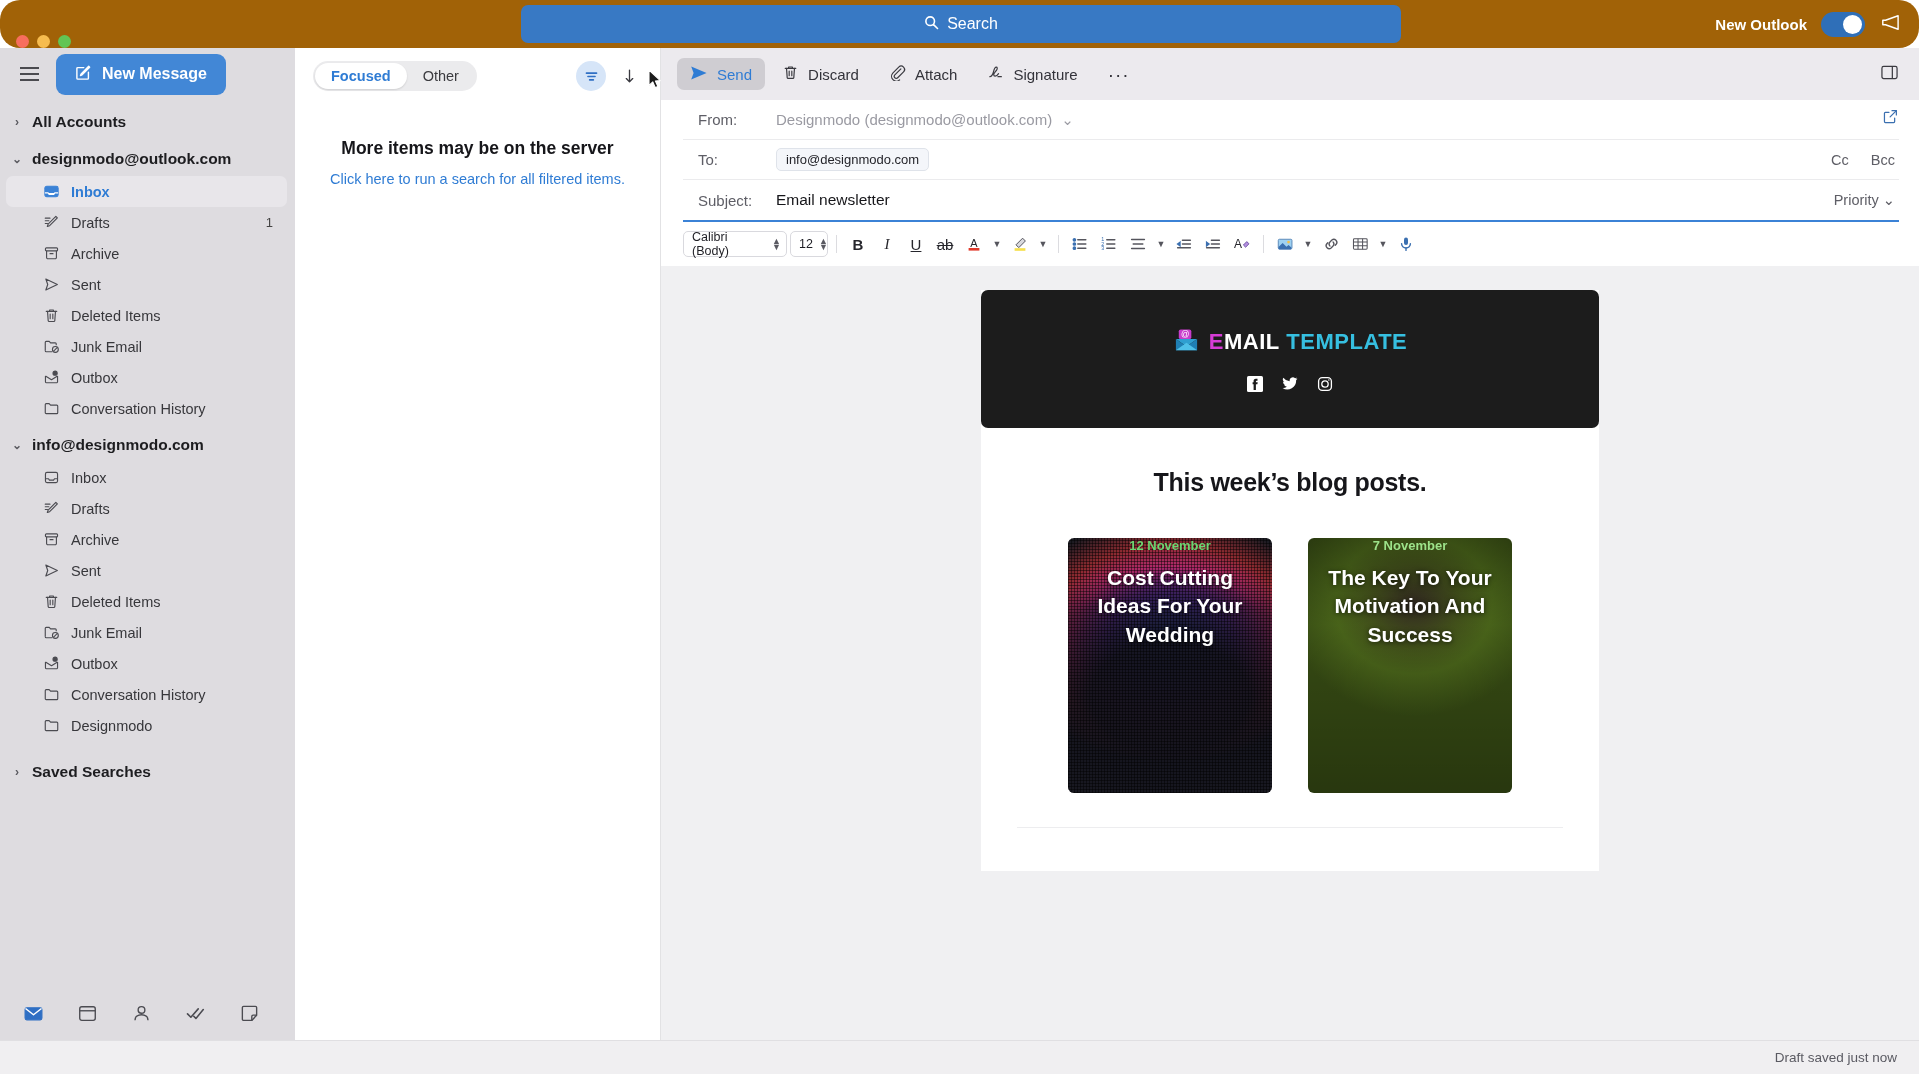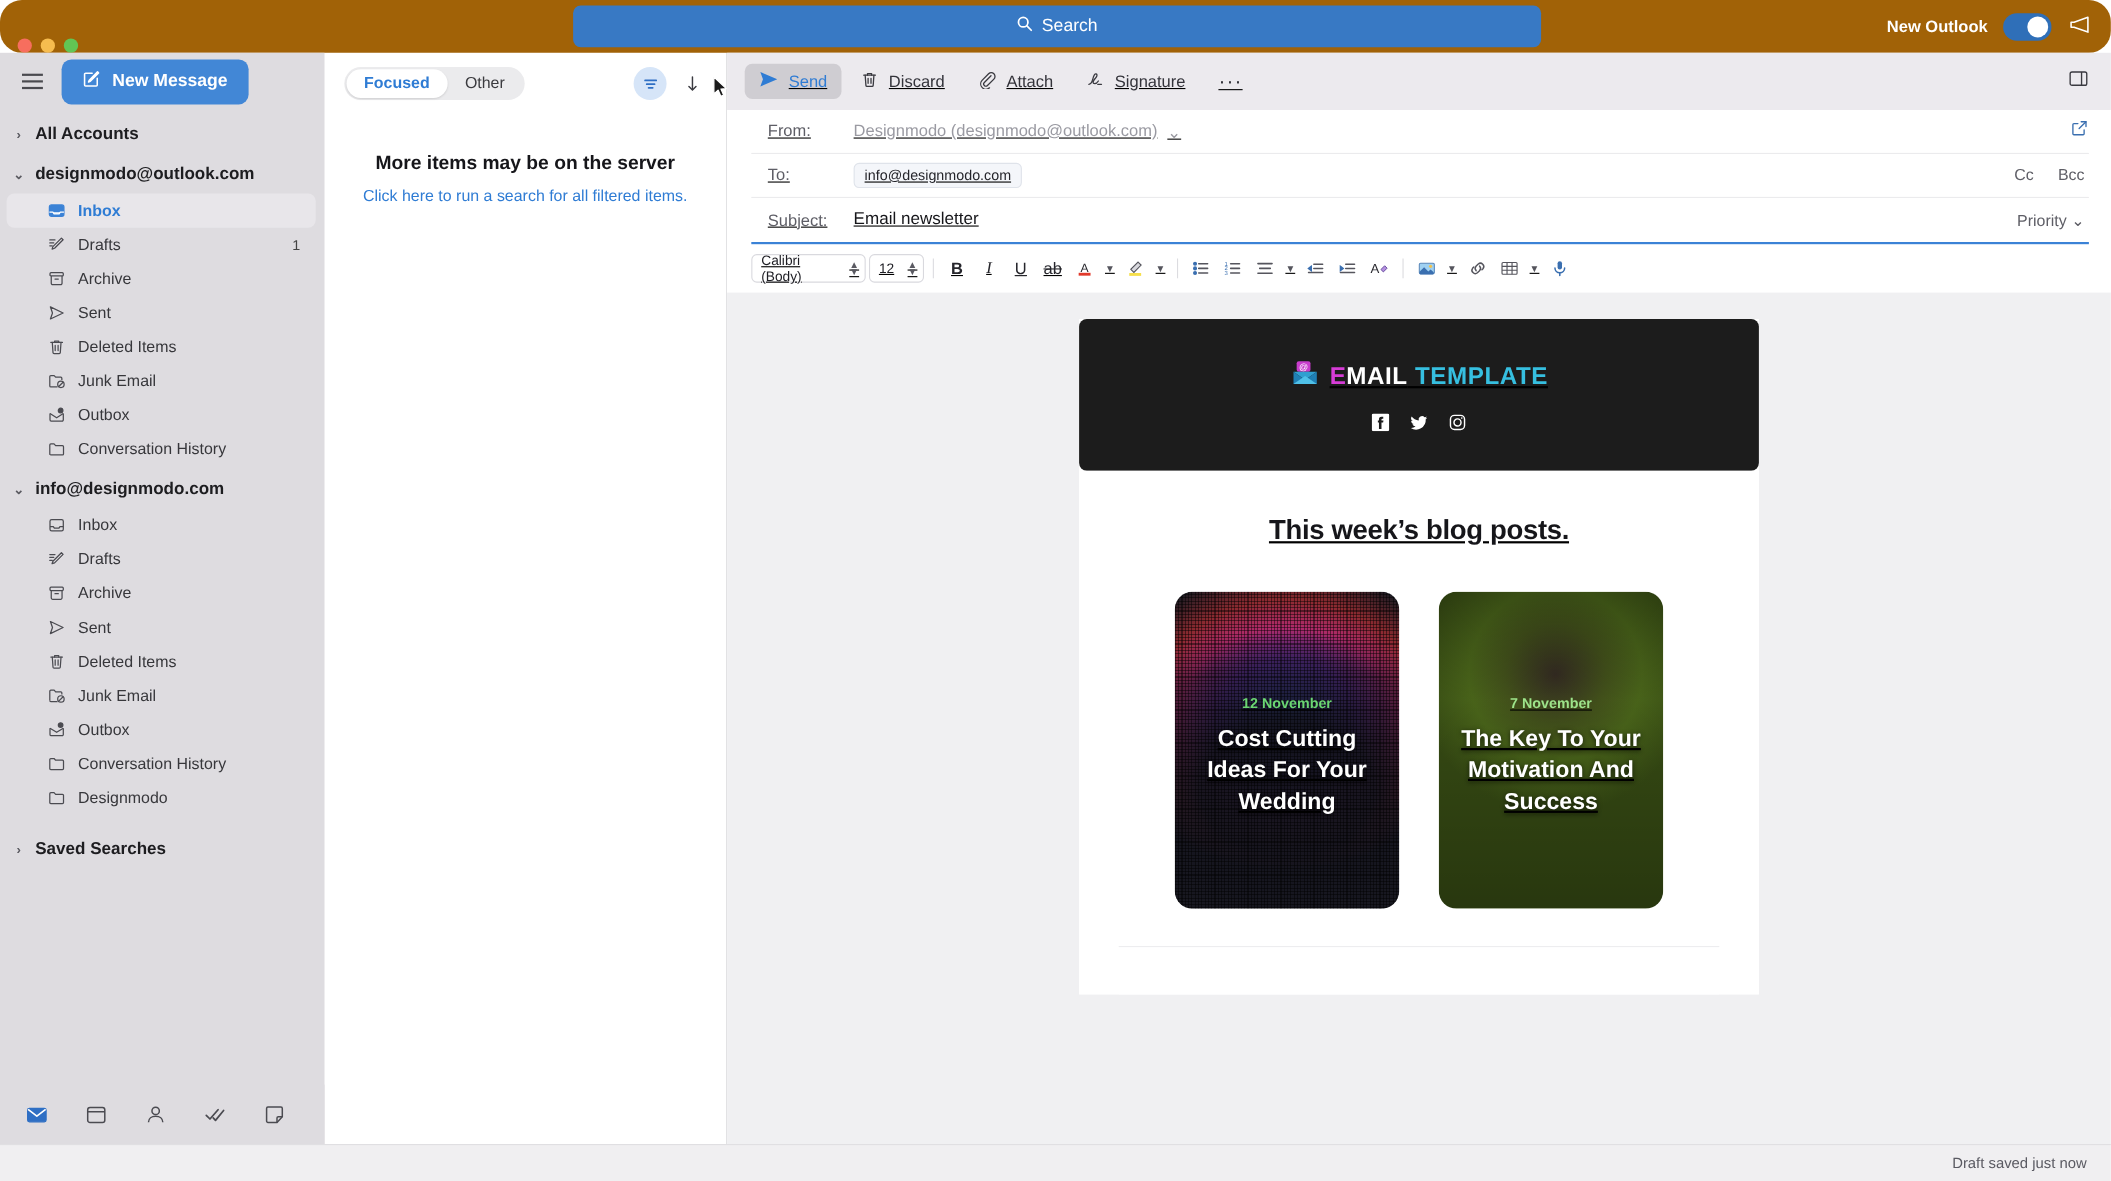--- a/index.html
+++ b/index.html
@@ -101,21 +101,21 @@
   .pill { padding: 0 16px; height: 26px; line-height: 26px; border-radius: 14px; font-size: 14.5px; color: #3b3b3f; cursor: pointer; }
   .pill.on { background: #fff; color: #2f7cd4; font-weight: 600; box-shadow: 0 1px 2px rgba(0,0,0,.12); }
   .ml-head .spacer { flex: 1; }
   .circbtn { width: 30px; height: 30px; border-radius: 50%; background: #d6e5f8; display:flex;align-items:center;justify-content:center;cursor:pointer;}
   .plainbtn { width: 26px; height: 30px; display:flex;align-items:center;justify-content:center;cursor:pointer;}
   .ml-empty { padding: 34px 16px 0; text-align: center; }
   .ml-empty h3 { font-size: 17.5px; font-weight: 700; color: #16161a; }
   .ml-empty a { display:block; margin-top: 12px; font-size: 14.5px; color: #2f7cd4; text-decoration: none; cursor: pointer; }
 
   
-  .compose { flex: 1 1 auto; display: flex; flex-direction: column; background: #fff; min-width: 0; text-decoration: underline; }
+  .compose { flex: 1 1 auto; display: flex; flex-direction: column; background: #fff; min-width: 0; }
   .ctoolbar {
     height: 52px; flex: 0 0 52px; background: #eceaee; display: flex; align-items: center;
     padding-left: 16px; gap: 4px; position: relative;
   }
   .cbtn {
     display:flex; align-items:center; gap: 9px; height: 32px; padding: 0 13px;
     border-radius: 7px; font-size: 15px; color: #33333a; cursor: pointer; background: transparent; border: none;
     font-family: "Liberation Sans", sans-serif;
   }
   .cbtn.pressed { background: #cfcdd2; color: #2f7cd4; }
@@ -144,21 +144,21 @@
   .ftoolbar {
     display: flex; align-items: center; gap: 3px; padding: 9px 20px 9px 22px;
     flex: 0 0 auto; flex-wrap: nowrap; overflow: hidden;
   }
   .fsel {
     display: flex; align-items: center; justify-content: space-between;
     height: 26px; background: #fff; border: 1px solid #d9d9de; border-radius: 5px;
     font-size: 12.5px; color: #1e1e24; padding: 0 5px 0 8px; cursor: pointer; gap: 6px;
   }
   .fsel.font { width: 104px; }
-  .fsel.size { width: 50px; }
+  .fsel.size { width: 38px; }
   .stepper { display:flex; flex-direction: column; line-height: 6px; color: #5a5a62; font-size: 9px; }
   .fbtn {
     width: 26px; height: 26px; display:flex; align-items:center; justify-content:center;
     border-radius: 5px; cursor: pointer; font-size: 15px; color: #26262c;
   }
   .fbtn.b { font-weight: 700; }
   .fbtn.i { font-style: italic; font-family: "Liberation Serif", serif; }
   .fbtn.u { text-decoration: underline; }
   .fbtn.s { text-decoration: line-through; }
   .caret { width: 14px; height: 26px; display:flex;align-items:center;justify-content:center;cursor:pointer;color:#55555d;font-size:9px;}
@@ -175,23 +175,23 @@
   .brand .bt { font-size: 22px; font-weight: 700; letter-spacing: 0.5px; }
   .brand .e { color: #d63cd6; }
   .brand .mail { color: #ffffff; }
   .brand .tmpl { color: #36bfe0; }
   .socials { display: flex; gap: 19px; align-items: center; }
   .socials .si { cursor: pointer; width: 16px; height:16px; display:flex;align-items:center;justify-content:center;}
   .tpl-body { background: #fff; padding: 40px 36px 0; }
   .tpl-title { text-align: center; font-size: 25px; font-weight: 700; color: #16161a; letter-spacing: -0.3px; }
   .cards { display: flex; gap: 36px; justify-content: center; margin-top: 41px; }
   .card {
-    width: 204px; height: 288px; border-radius: 16px; position: relative; overflow: hidden;
+    width: 204px; height: 255px; border-radius: 6px; position: relative; overflow: hidden;
     display: flex; flex-direction: column; align-items: center; justify-content: flex-start;
-    padding-top: 94px; cursor: pointer;
+    cursor: pointer;
   }
   .card.c1 {
     background:
       radial-gradient(ellipse 130% 70% at 50% 62%, rgba(20,20,30,.97) 30%, rgba(20,20,30,.55) 58%, rgba(0,0,0,0) 72%),
       radial-gradient(ellipse 80% 48% at 50% 40%, #2f58c8 0%, #6a2fa8 38%, #b02a6a 60%, #8d2a30 78%, #1b1b22 100%),
       #101018;
   }
   .card.c1::after {
     content: ""; position: absolute; inset: 0;
     background-image: repeating-linear-gradient(0deg, rgba(0,0,0,.45) 0 1px, transparent 1px 3px),

